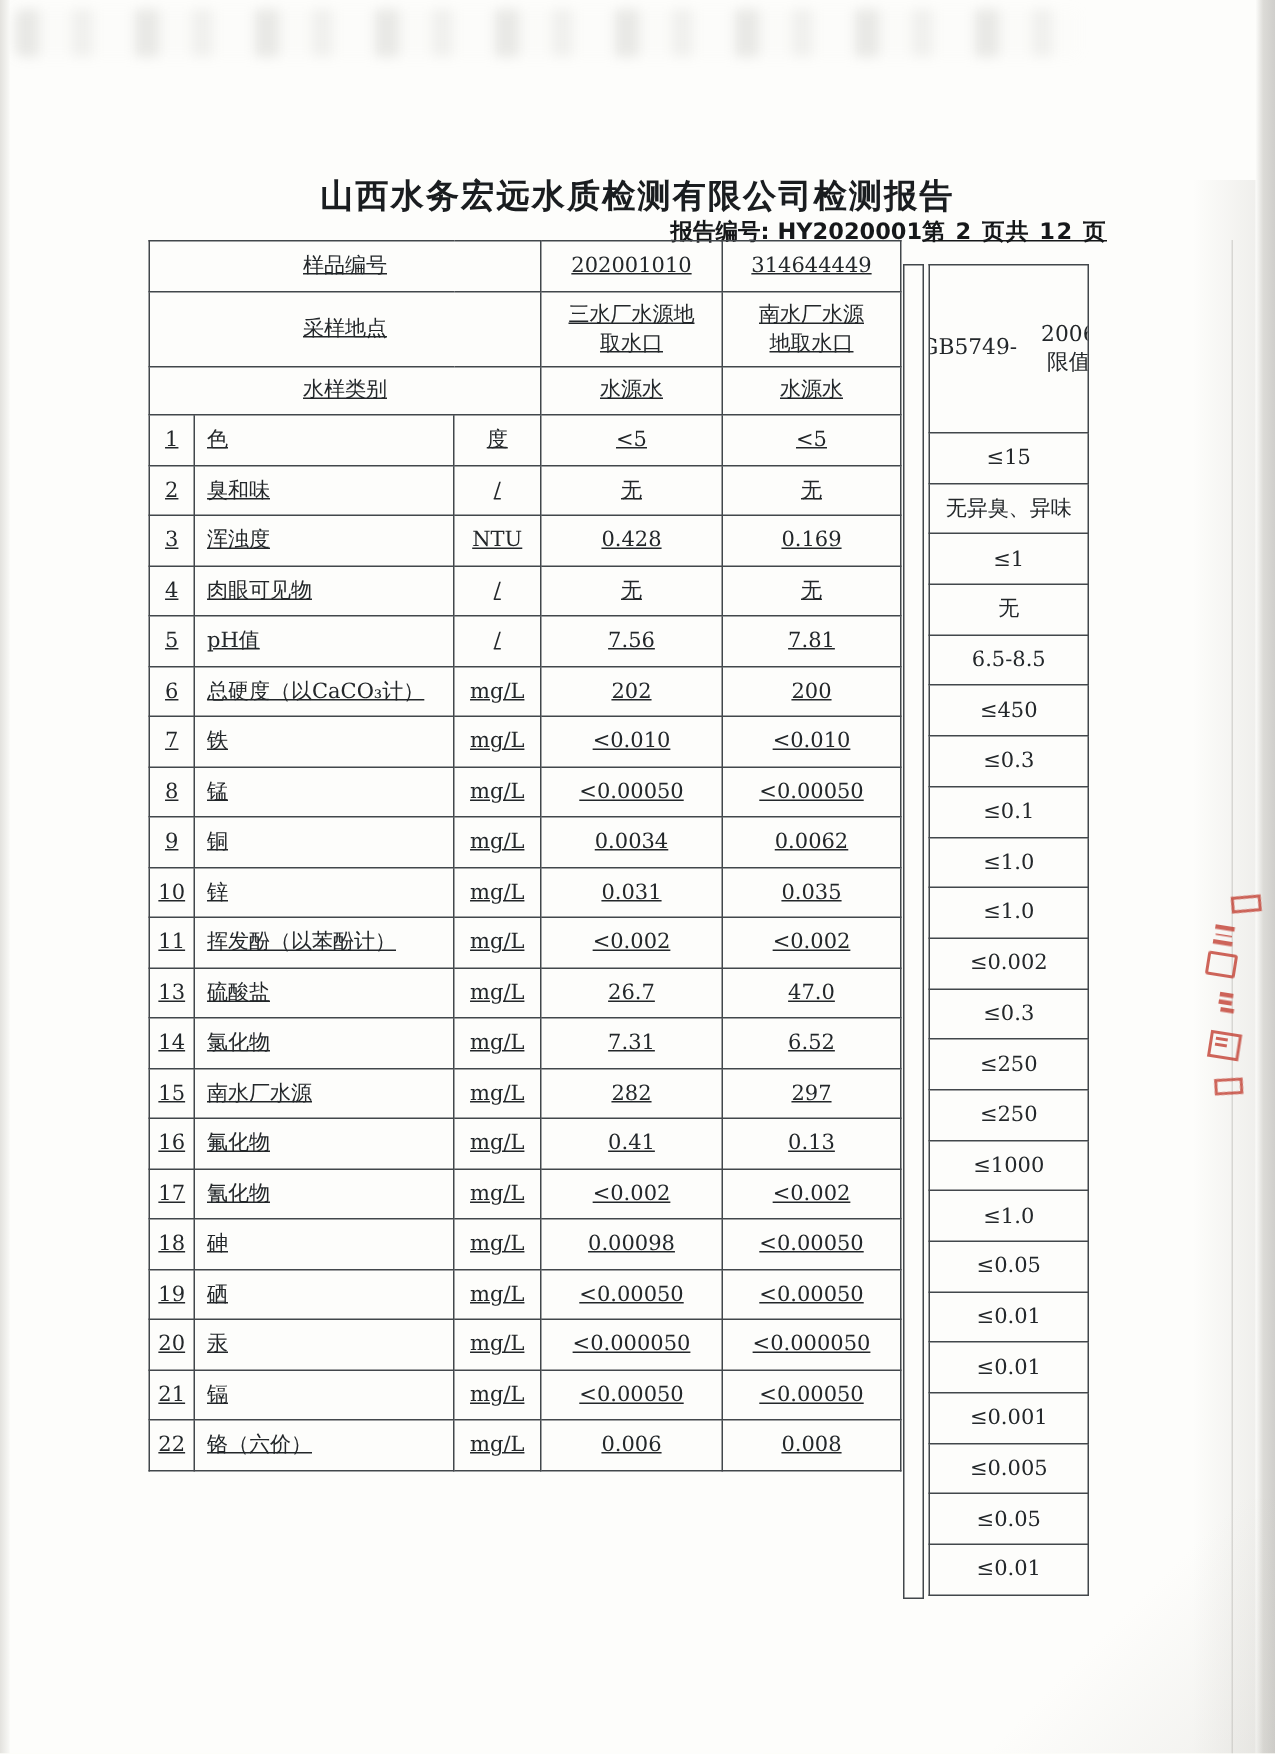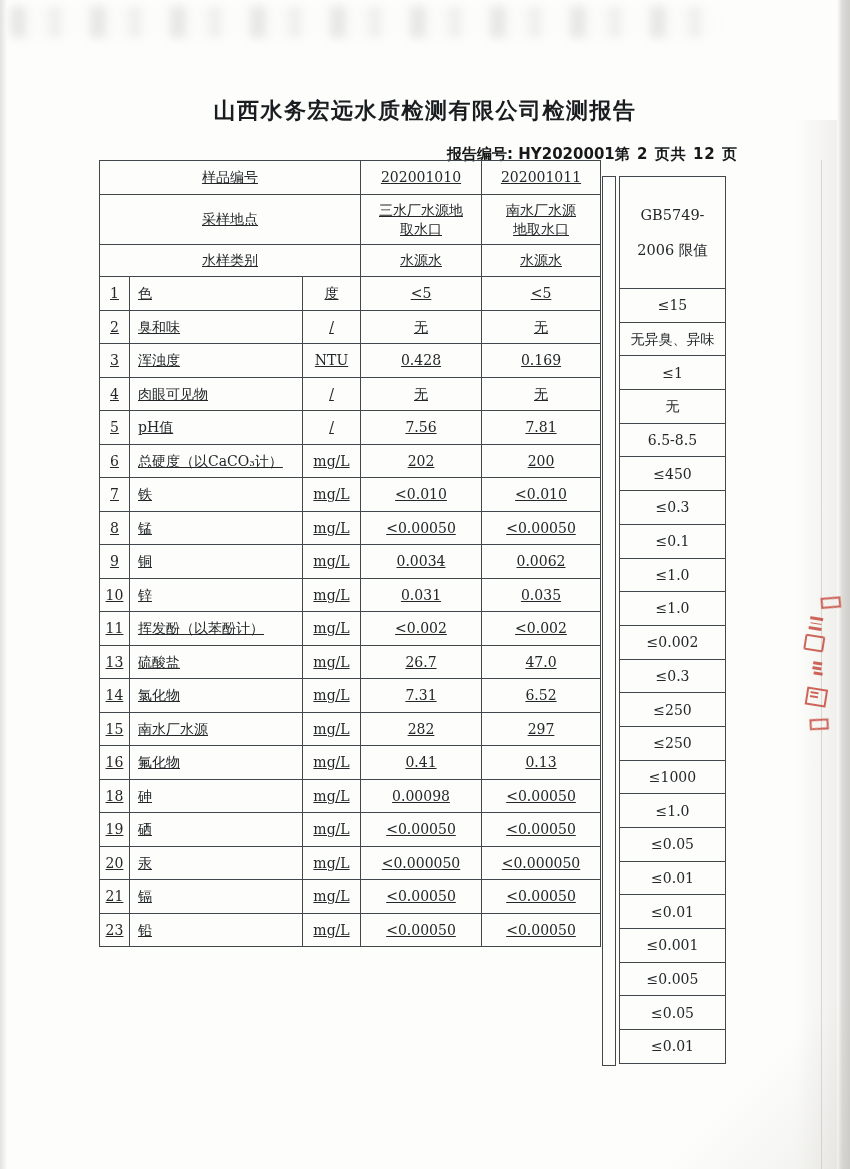--- a/index.html
+++ b/index.html
@@ -51,31 +51,31 @@
   .stamp .r1{left:14px;top:0;width:16px;height:7px;transform:rotate(-14deg);}
   .stamp .m1{left:6px;top:22px;width:13px;height:3px;box-shadow:0 5px 0 -1px #c23b2e,0 10px 0 0 #c23b2e;}
   .stamp .m2{left:4px;top:40px;width:16px;height:12px;background:transparent;border:2px solid #c23b2e;border-radius:2px;}
   .stamp .m3{left:16px;top:66px;width:9px;height:3px;box-shadow:0 5px 0 0 #c23b2e,2px 10px 0 0 #c23b2e;}
   .stamp .m4{left:14px;top:92px;width:17px;height:14px;background:transparent;border:2px solid #c23b2e;}
   .stamp .m5{left:18px;top:96px;width:8px;height:2px;box-shadow:0 4px 0 0 #c23b2e;}
   .stamp .r2{left:22px;top:122px;width:15px;height:7px;transform:rotate(-12deg);border-width:2px;}
 
   
   .title{
-    position:absolute;left:0;top:96px;width:850px;text-align:center;
+    position:absolute;left:0;top:116px;width:850px;text-align:center;
     font-family:Liberation Serif, serif;
     font-weight:700;font-size:22px;letter-spacing:1.5px;color:#1a1d20;
   }
   .meta{
     position:absolute;left:110px;right:112px;top:145px;
     display:flex;justify-content:flex-end;align-items:baseline;
     font-family:"DejaVu Sans","Liberation Sans",sans-serif;
     font-weight:700;font-size:15px;color:#16181a;
   }
-  .meta .pageinfo{font-weight:600;letter-spacing:1px;}
+  .meta .pageinfo{font-weight:600;letter-spacing:1px;text-decoration:underline;}
 
   
   .tbl{border-collapse:collapse;table-layout:fixed;position:absolute;
        font-size:14px;color:#23272a;}
   .tbl td{border:1px solid #42474b;text-align:center;vertical-align:middle;
           padding:1px 3px;line-height:1.3;overflow:hidden;}
   .main-tbl{left:99px;top:160px;width:501px;height:687px;text-decoration:underline;}
   .main-tbl col.c-no{width:30px;}
   .main-tbl col.c-param{width:173px;}
   .main-tbl col.c-unit{width:58px;}
@@ -90,21 +90,21 @@
 
   .gap-strip{
     position:absolute;left:602px;top:176px;width:12px;height:888px;
     border:1px solid #42474b;background:#fdfdfb;
   }
 
   .limit-tbl{left:619px;top:176px;width:107px;height:888px;}
   .limit-tbl .lhead{height:112px;}
   .limit-tbl tbody tr{height:33.5px;}
   .limit-head-inner{
-    display:flex;flex-direction:column;justify-content:center;
+    display:flex;flex-direction:row;align-items:center;justify-content:center;
     gap:16px;font-size:14.5px;
   }
 </style>
 </head>
 <body>
 
 <div class="page">
 
   <div class="scan-top-smudge"></div>
   <div class="scan-left-band"></div>
@@ -139,21 +139,21 @@
       <col class="c-no">
         <col class="c-param">
         <col class="c-unit">
         <col class="c-s1">
         <col class="c-s2">
     </colgroup>
     <thead>
       <tr class="hrow1">
         <td colspan="3">样品编号</td>
         <td>202001010</td>
-        <td>202001011</td>
+        <td>314644449</td>
       </tr>
       <tr class="hrow2">
         <td colspan="3">采样地点</td>
         <td class="wrapcell">三水厂水源地
 取水口</td>
         <td class="wrapcell">南水厂水源
 地取水口</td>
       </tr>
       <tr class="hrow3">
         <td colspan="3">水样类别</td>
@@ -261,20 +261,27 @@
           <td>297</td>
         </tr>
         <tr>
           <td>16</td>
           <td class="param">氟化物</td>
           <td>mg/L</td>
           <td>0.41</td>
           <td>0.13</td>
         </tr>
         <tr>
+          <td>17</td>
+          <td class="param">氰化物</td>
+          <td>mg/L</td>
+          <td>&lt;0.002</td>
+          <td>&lt;0.002</td>
+        </tr>
+        <tr>
           <td>18</td>
           <td class="param">砷</td>
           <td>mg/L</td>
           <td>0.00098</td>
           <td>&lt;0.00050</td>
         </tr>
         <tr>
           <td>19</td>
           <td class="param">硒</td>
           <td>mg/L</td>
@@ -289,25 +296,25 @@
           <td>&lt;0.000050</td>
         </tr>
         <tr>
           <td>21</td>
           <td class="param">镉</td>
           <td>mg/L</td>
           <td>&lt;0.00050</td>
           <td>&lt;0.00050</td>
         </tr>
         <tr>
-          <td>23</td>
-          <td class="param">铅</td>
-          <td>mg/L</td>
-          <td>&lt;0.00050</td>
-          <td>&lt;0.00050</td>
+          <td>22</td>
+          <td class="param">铬（六价）</td>
+          <td>mg/L</td>
+          <td>0.006</td>
+          <td>0.008</td>
         </tr>
       </tbody>
   </table>
 
   <div class="gap-strip"></div>
 
   <table class="tbl limit-tbl">
     <thead>
       <tr class="lhead">
         <td>

